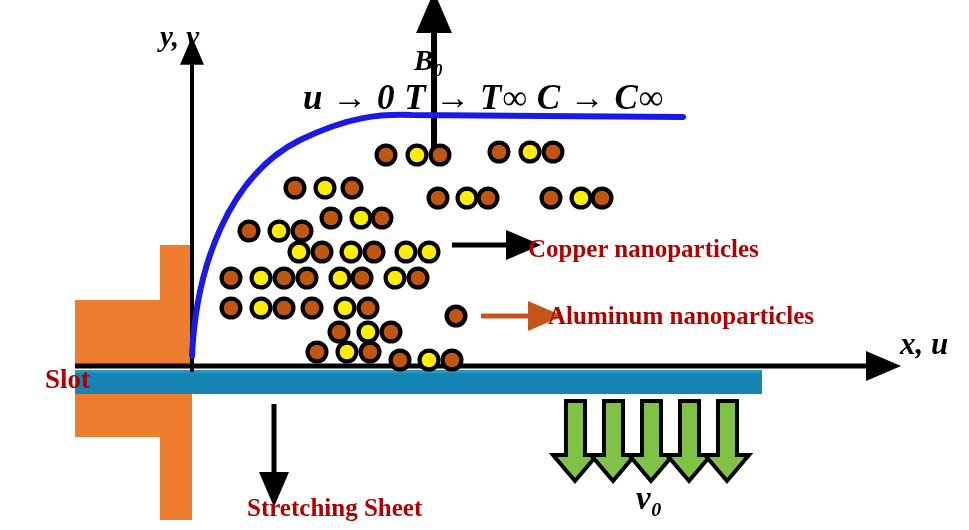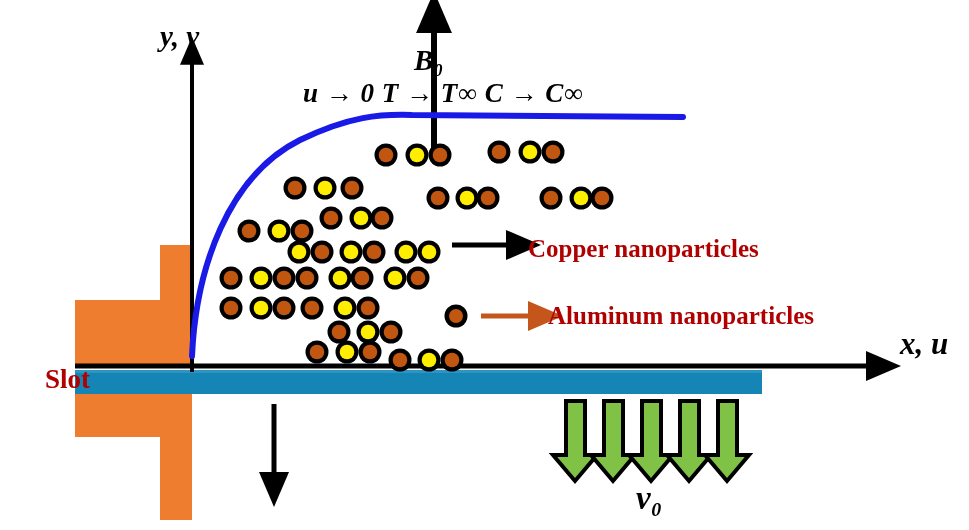--- a/index.html
+++ b/index.html
@@ -31,21 +31,21 @@
     font-weight: bold;
     color: #000000;
   }
   .lbl-red {
     font-family: "Liberation Serif", "DejaVu Serif", serif;
     font-weight: bold;
     color: #b00000;
   }
   #label-yv   { left: 160px; top: 22px;  font-size: 29px; }
   #label-b0   { left: 414px; top: 6px;   font-size: 29px; margin-top: 40px; }
-  #label-bc   { left: 303px; top: 80px;  font-size: 27px; letter-spacing: 0.5px; }
+  #label-bc   { left: 303px; top: 80px;  font-size: 35px; letter-spacing: 0.5px; }
   #label-v0   { left: 636px; top: 482px; font-size: 33px; }
   #label-xu   { left: 900px; top: 328px; font-size: 31px; text-align: right; }
   #label-slot { left: 2px;  top: 366px;  font-size: 27px; margin-left: 43px; }
   #label-stretching-sheet { left: 247px; top: 495px; font-size: 25px; }
   #label-copper   { left: 528px; top: 236px; font-size: 25px; }
   #label-aluminum { left: 548px; top: 303px; font-size: 25px; }
 </style>
 </head>
 <body>
 
@@ -308,18 +308,19 @@
   <div class="lbl lbl-math" id="label-b0">B₀</div>
 
   <div class="lbl lbl-math" id="label-bc">u → 0   T → T∞   C → C∞</div>
 
   <div class="lbl lbl-math" id="label-v0">v₀</div>
 
   <div class="lbl lbl-math" id="label-xu">x, u</div>
 
   <div class="lbl lbl-red" id="label-slot">Slot</div>
 
+  <div class="lbl lbl-red" id="label-stretching-sheet">Stretching Sheet</div>
 
   <div class="lbl lbl-red" id="label-copper">Copper nanoparticles</div>
 
   <div class="lbl lbl-red" id="label-aluminum">Aluminum nanoparticles</div>
 
 </div>
 
 </body></html>

